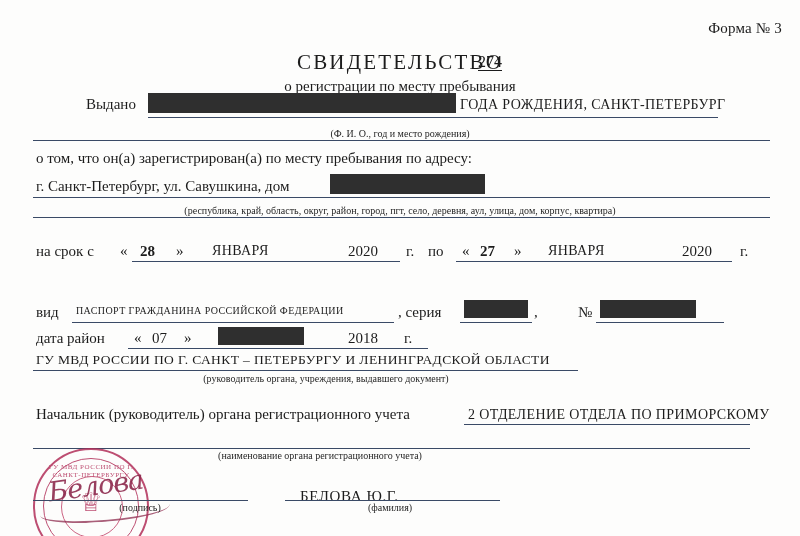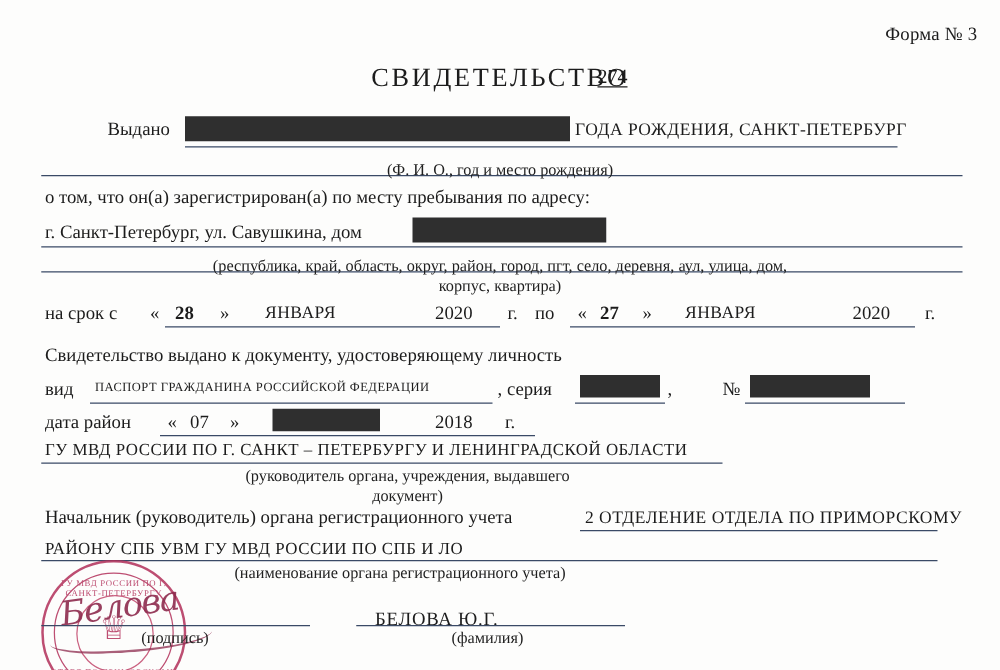--- a/index.html
+++ b/index.html
@@ -62,21 +62,21 @@
   .txt {
     position: absolute;
     font-size: 15px;
     white-space: nowrap;
   }
   .txt.caps {
     letter-spacing: .4px;
   }
   .hint {
     position: absolute;
-    font-size: 13px;
+    font-size: 10px;
     text-align: center;
     color: #1f1f1f;
   }
 
   
   .stamp {
     position: absolute;
     left: 33px;
     top: 448px;
     width: 116px;
@@ -154,20 +154,21 @@
 <body>
 
 <div id="page">
 
   <div class="form-no">Форма № 3</div>
 
   <div class="title-wrap">
     <div style="font-size:21px;letter-spacing:2.2px;">СВИДЕТЕЛЬСТВО</div>
   </div>
   <div class="cert-number">274</div>
+  <div class="subtitle">о регистрации по месту пребывания</div>
 
   <div class="txt" style="left:86px; top:96px;">Выдано</div>
   <div class="redact" style="left:148px; top:93px; width:308px; height:20px;"></div>
   <div class="txt caps" style="left:460px; top:97px; font-size:14px;">ГОДА РОЖДЕНИЯ, САНКТ-ПЕТЕРБУРГ</div>
   <div class="line" style="left:148px; top:117px; width:570px;"></div>
 
   <div class="line" style="left:33px; top:140px; width:737px;"></div>
   <div class="hint" style="left:228px; top:128px; width:344px;">(Ф. И. О., год и место рождения)</div>
 
   <div class="txt" style="left:36px; top:150px;">о том, что он(а) зарегистрирован(а) по месту пребывания по адресу:</div>
@@ -188,21 +189,20 @@
   <div class="txt" style="left:428px; top:243px;text-align:right;">по</div>
   <div class="txt" style="left:462px; top:243px;">«</div>
   <div class="txt" style="left:480px; top:243px; font-weight:600;">27</div>
   <div class="txt" style="left:514px; top:243px;">»</div>
   <div class="txt caps" style="left:548px; top:243px; font-size:14px;">ЯНВАРЯ</div>
   <div class="txt" style="left:682px; top:243px;">2020</div>
   <div class="txt" style="left:740px; top:243px;">г.</div>
   <div class="line" style="left:132px; top:261px; width:268px;"></div>
   <div class="line" style="left:456px; top:261px; width:276px;"></div>
 
-  <div class="txt" style="left:36px; top:277px;">Свидетельство выдано к документу, удостоверяющему личность</div>
 
   <div class="txt" style="left:36px; top:304px;">вид</div>
   <div class="txt caps" style="left:76px; top:305px; font-size:10px;">ПАСПОРТ ГРАЖДАНИНА РОССИЙСКОЙ ФЕДЕРАЦИИ</div>
   <div class="txt" style="left:398px; top:304px;">, серия</div>
   <div class="redact" style="left:464px; top:300px; width:64px; height:18px;"></div>
   <div class="txt" style="left:534px; top:304px;">,</div>
   <div class="txt" style="left:578px; top:304px;">№</div>
   <div class="redact" style="left:600px; top:300px; width:96px; height:18px;"></div>
   <div class="line" style="left:72px; top:322px; width:322px;"></div>
   <div class="line" style="left:460px; top:322px; width:72px;"></div>
@@ -217,21 +217,20 @@
   <div class="txt" style="left:404px; top:330px;">г.</div>
   <div class="line" style="left:128px; top:348px; width:300px;"></div>
 
   <div class="txt caps" style="left:36px; top:352px; font-size:13.5px;">ГУ  МВД  РОССИИ  ПО  Г. САНКТ – ПЕТЕРБУРГУ  И  ЛЕНИНГРАДСКОЙ  ОБЛАСТИ</div>
   <div class="line" style="left:33px; top:370px; width:545px;"></div>
   <div class="hint" style="left:176px; top:373px; width:300px;">(руководитель органа, учреждения, выдавшего документ)</div>
 
   <div class="txt" style="left:36px; top:406px;">Начальник (руководитель) органа регистрационного учета</div>
   <div class="txt caps" style="left:468px; top:407px; font-size:14px;">2 ОТДЕЛЕНИЕ ОТДЕЛА  ПО ПРИМОРСКОМУ</div>
   <div class="line" style="left:464px; top:424px; width:286px;"></div>
-  <div class="txt caps" style="left:36px; top:431px; font-size:13.5px;">РАЙОНУ СПБ УВМ  ГУ  МВД РОССИИ  ПО СПБ  И  ЛО</div>
   <div class="line" style="left:33px; top:448px; width:717px;"></div>
   <div class="hint" style="left:140px; top:450px; width:360px;">(наименование органа регистрационного учета)</div>
 
   <div class="stamp">
     <div class="stamp-inner"></div>
     <div class="stamp-text-top">ГУ МВД РОССИИ ПО Г. САНКТ-ПЕТЕРБУРГУ</div>
     <div class="stamp-eagle">♕</div>
     <div class="stamp-text-bot">ОТДЕЛ ПО ПРИМОРСКОМУ РАЙОНУ</div>
   </div>
 

